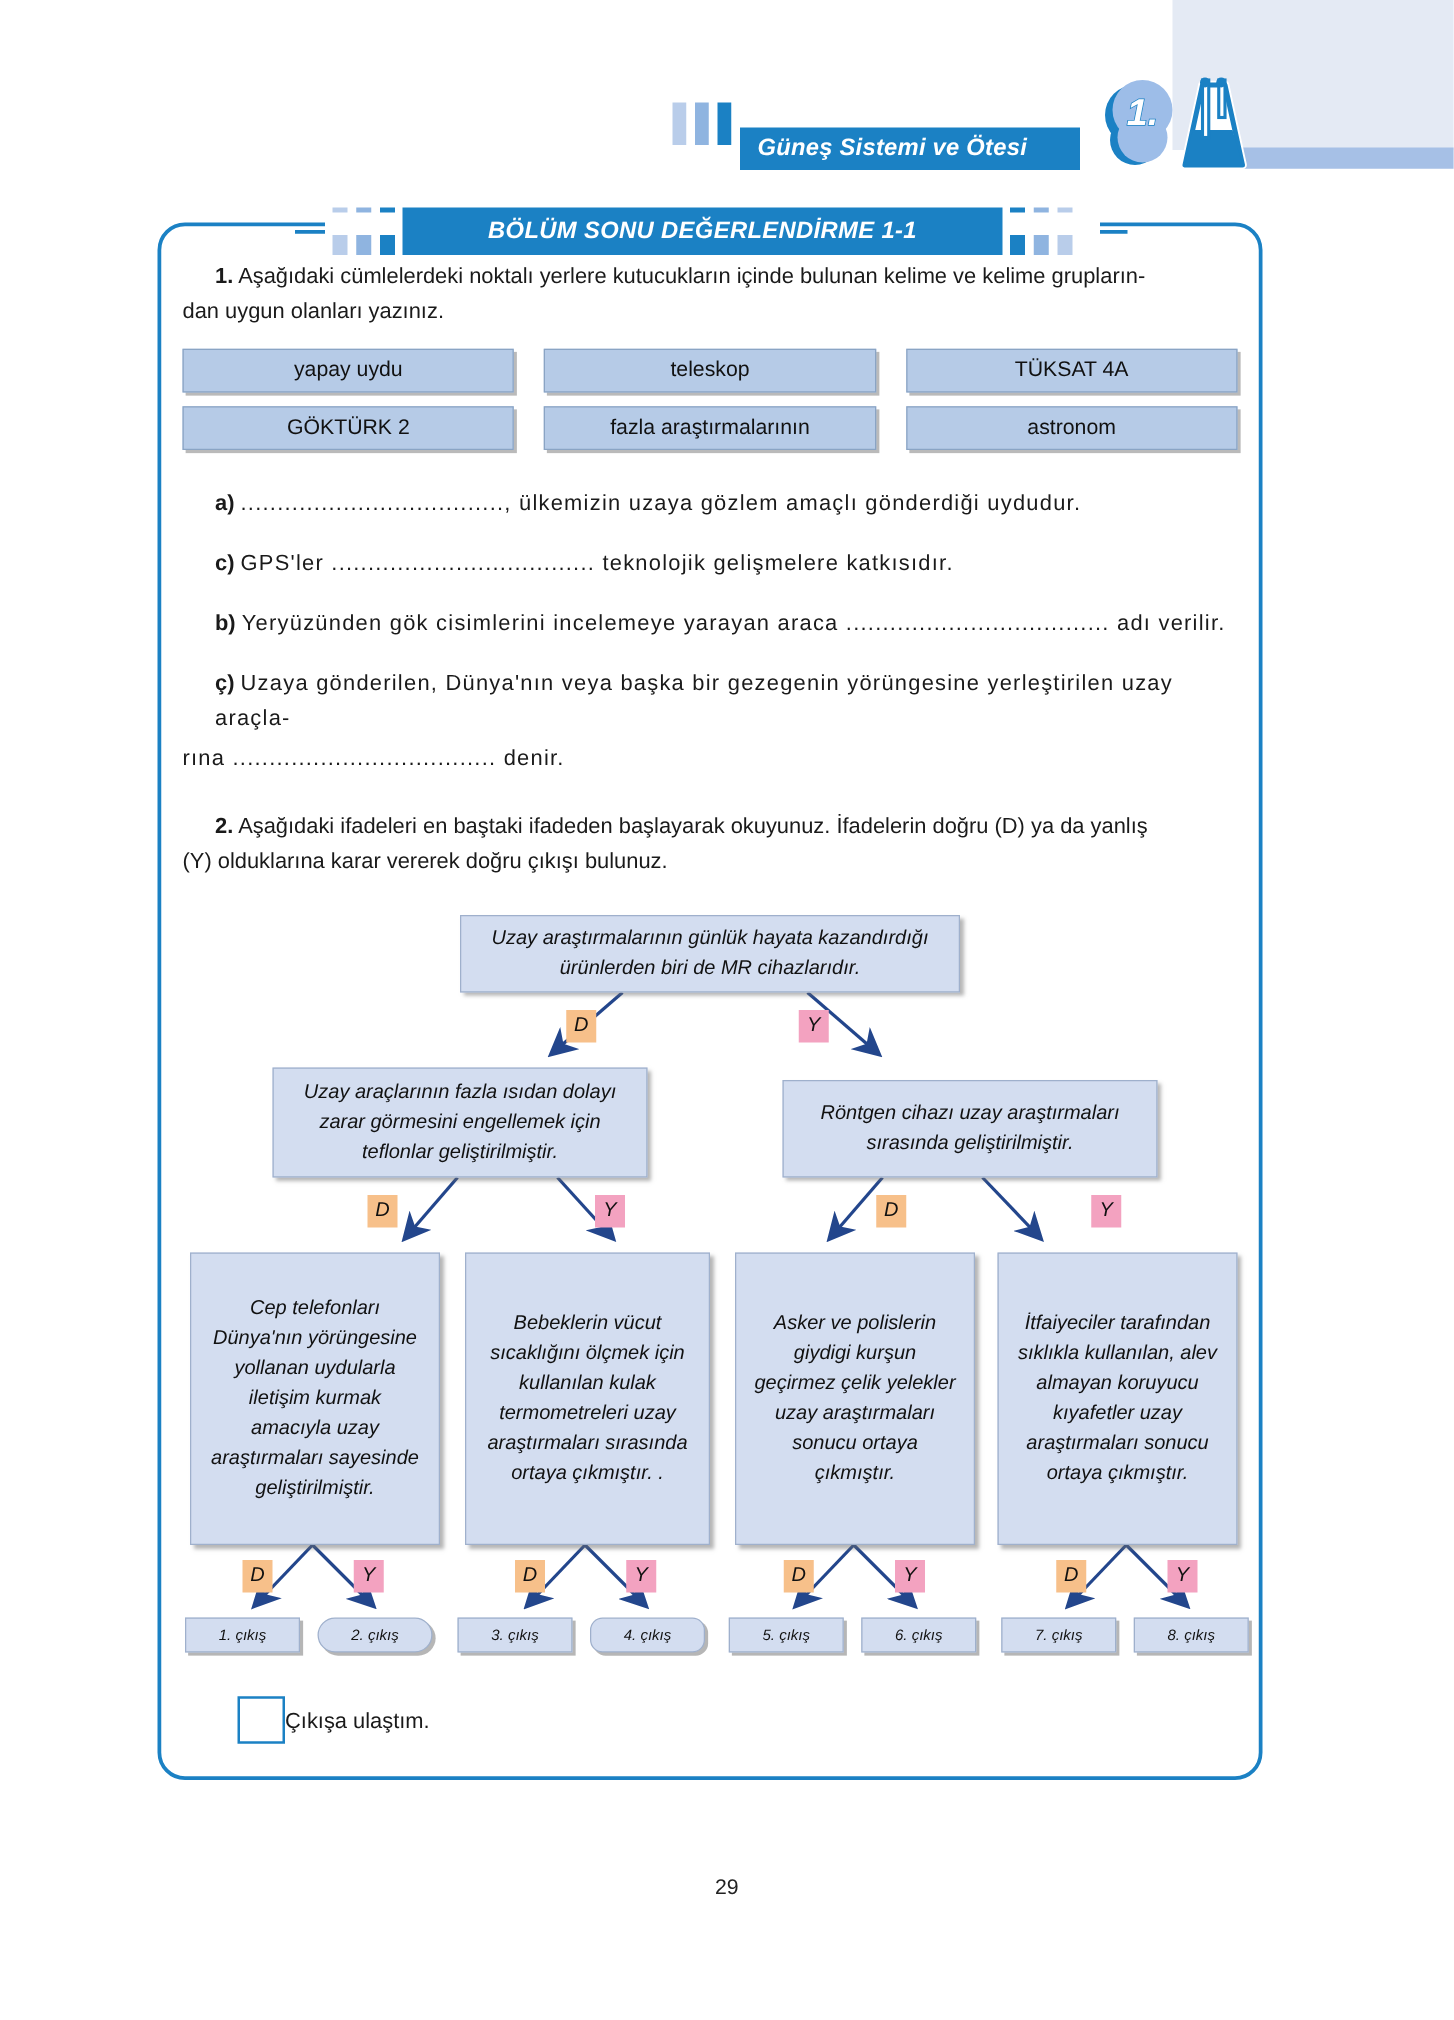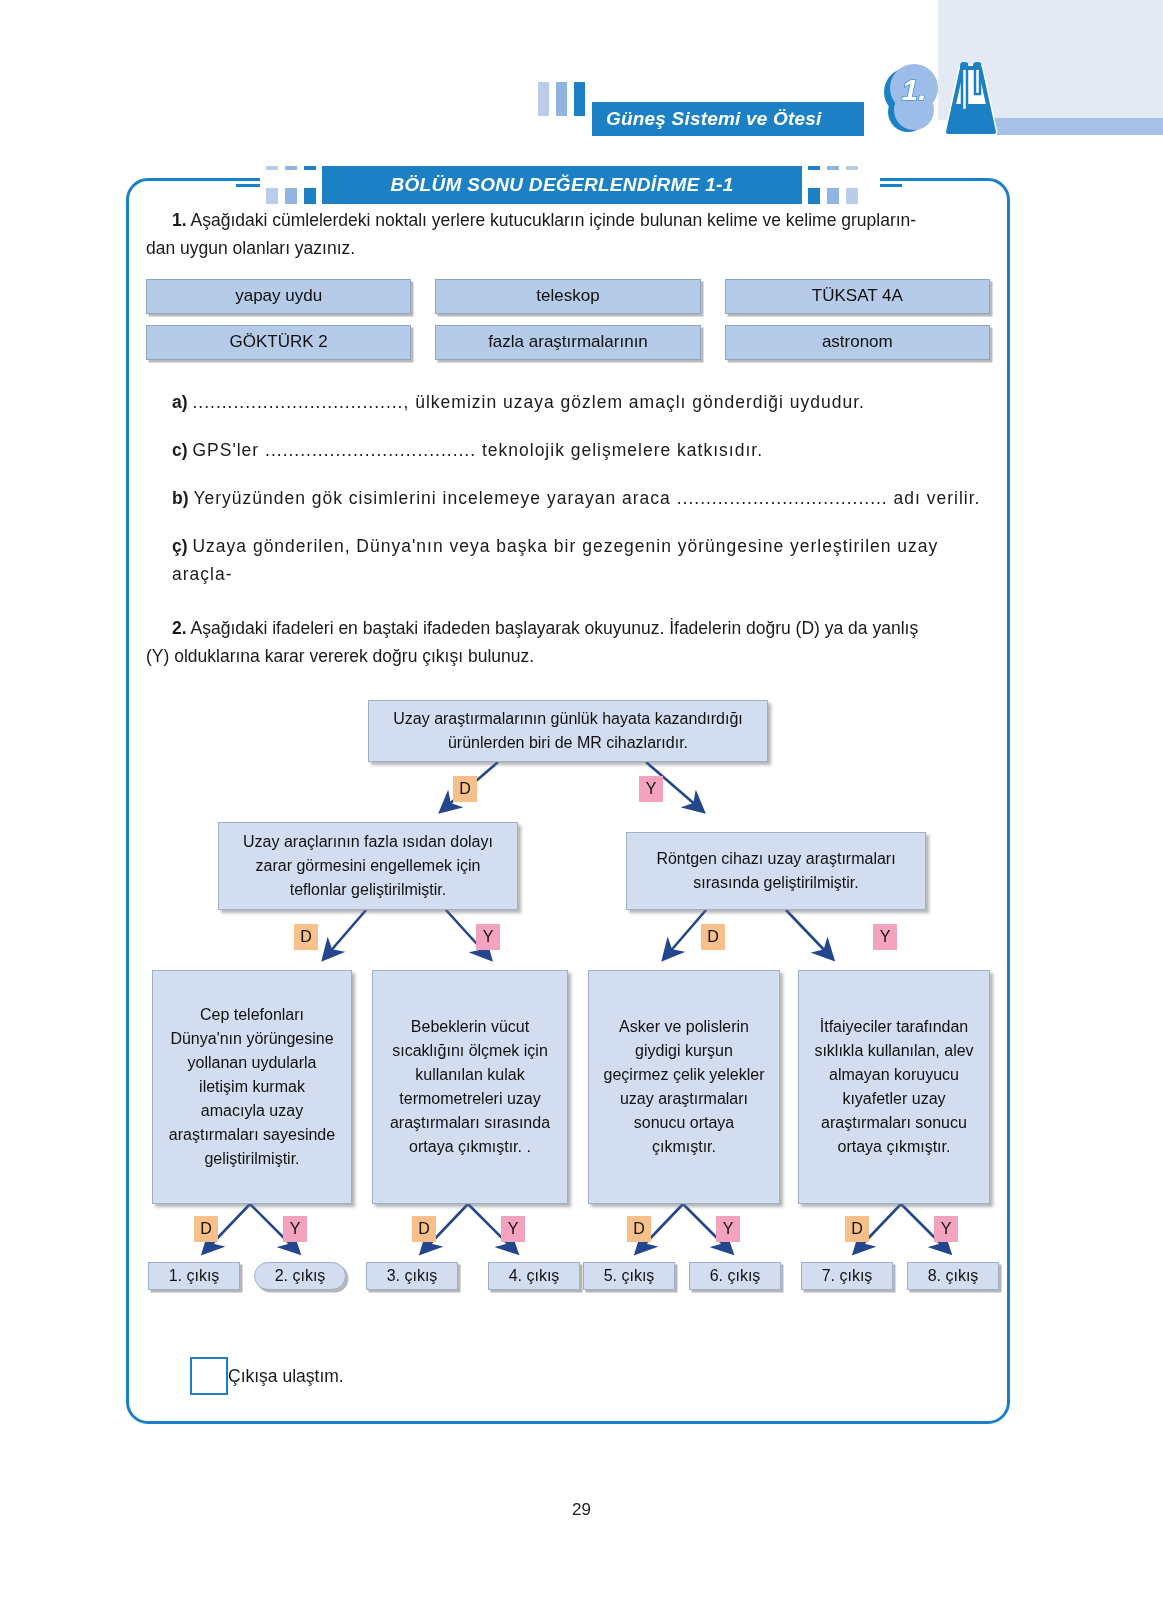--- a/index.html
+++ b/index.html
@@ -88,21 +88,21 @@
     font-size:17px; color:#111;
   }
 
   
   .blanks{ margin-top:28px; }
   .blank-item{ font-size:17.5px; line-height:1.6; margin:0 0 20px 0; padding-left:26px; }
   .blank-item b{ font-weight:bold; }
   .dots{ letter-spacing:1px; }
 
   
-  .flow{ position:relative; width:844px; height:600px; margin-top:22px; }
+  .flow{ position:relative; width:844px; height:600px; margin-top:22px;font-style:italic; }
 
   .fbox{
     position:absolute; background:#d3ddf0; border:1px solid #9fb0cc;
     box-shadow:3px 3px 3px rgba(110,110,110,.5);
     font-size:16px; line-height:1.5; color:#111;
     padding:8px 12px;
     display:flex; align-items:center; justify-content:center;
     text-align:center;
   }
 
@@ -111,21 +111,21 @@
     display:flex; align-items:center; justify-content:center;
     font-size:16px; color:#111;
   }
   .lbl.d{ background:#f7c08a; }
   .lbl.y{ background:#f3a2c0; }
 
   .exitbox{
     position:absolute; height:28px; background:#d3ddf0; border:1px solid #9fb0cc;
     box-shadow:2.5px 2.5px 0 rgba(110,110,110,.5);
     display:flex; align-items:center; justify-content:center;
-    font-size:16px; color:#111;
+    font-size:12px; color:#111;
   }
 
   .arrows{ position:absolute; left:0; top:0; width:844px; height:600px; pointer-events:none; }
 
   
   .checkrow{
     position:absolute; left:190px; top:1357px;
     display:flex; align-items:center; 
   }
   .checkbox{ width:38px; height:38px; border:2px solid #1b81c4; background:#fff; }
@@ -216,20 +216,23 @@
       <span class="dots">GPS'ler  .................................... teknolojik gelişmelere katkısıdır.</span>
     </p>
     <p class="blank-item">
       <b>b)</b>
       <span class="dots">Yeryüzünden gök cisimlerini incelemeye yarayan araca .................................... adı verilir.</span>
     </p>
     <p class="blank-item" style="margin-bottom:4px">
       <b>ç)</b>
       <span class="dots">Uzaya gönderilen, Dünya'nın veya başka bir gezegenin yörüngesine yerleştirilen uzay araçla-</span>
     </p>
+    <p class="blank-item" style="padding-left:0">
+      <span class="dots">rına  .................................... denir.</span>
+    </p>
   </div>
 
   <p class="q-para" style="margin-top:26px">
     <span class="indent"></span><b>2.</b>
     <span>Aşağıdaki ifadeleri en baştaki ifadeden başlayarak okuyunuz. İfadelerin doğru (D) ya da yanlış</span><br>
     <span>(Y) olduklarına karar vererek doğru çıkışı bulunuz.</span>
   </p>
 
   <div class="flow">
 
@@ -285,21 +288,21 @@
     <div class="lbl d" style="left:266px; top:524px;">D</div>
     <div class="lbl y" style="left:355px; top:524px;">Y</div>
     <div class="lbl d" style="left:481px; top:524px;">D</div>
     <div class="lbl y" style="left:570px; top:524px;">Y</div>
     <div class="lbl d" style="left:699px; top:524px;">D</div>
     <div class="lbl y" style="left:788px; top:524px;">Y</div>
 
     <div class="exitbox" style="left:2px;   top:570px; width:92px;">1. çıkış</div>
     <div class="exitbox" style="left:108px; top:570px; width:92px;border-radius:14px;">2. çıkış</div>
     <div class="exitbox" style="left:220px; top:570px; width:92px;">3. çıkış</div>
-    <div class="exitbox" style="left:342px; top:570px; width:92px;">4. çıkış</div>
+    <div class="exitbox" style="left:326px; top:570px; width:92px;border-radius:10px;">4. çıkış</div>
     <div class="exitbox" style="left:437px; top:570px; width:92px;">5. çıkış</div>
     <div class="exitbox" style="left:543px; top:570px; width:92px;">6. çıkış</div>
     <div class="exitbox" style="left:655px; top:570px; width:92px;">7. çıkış</div>
     <div class="exitbox" style="left:761px; top:570px; width:92px;">8. çıkış</div>
   </div>
 </div>
 
 <div class="checkrow">
   <div class="checkbox"></div>
   <span>Çıkışa ulaştım.</span>

